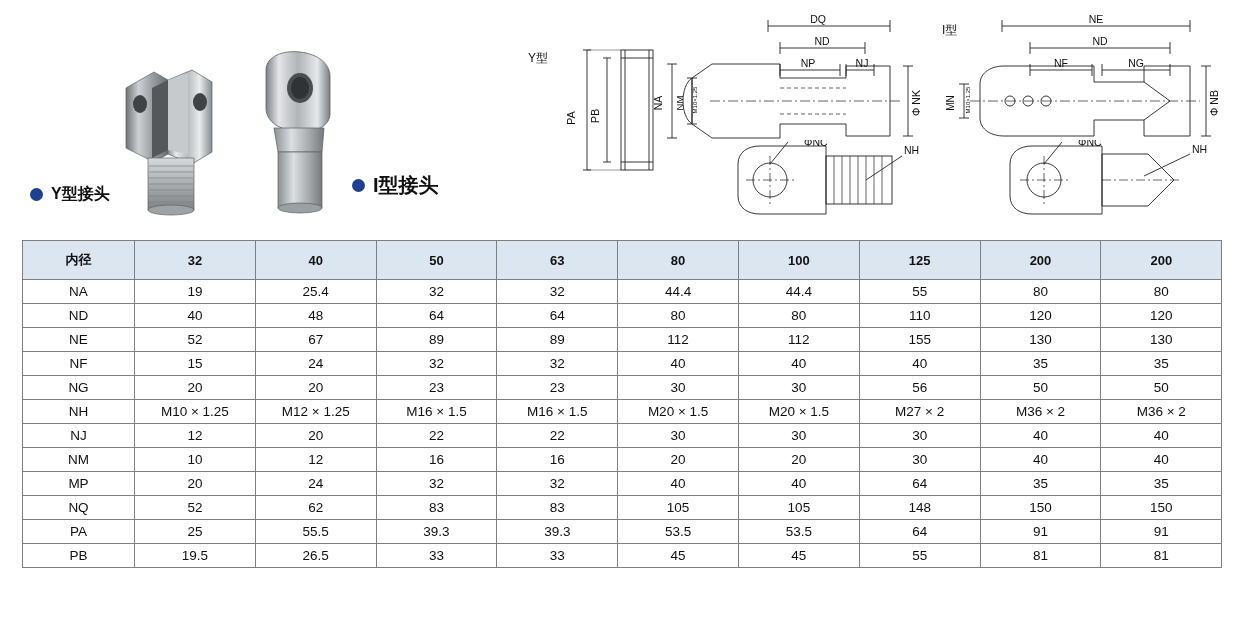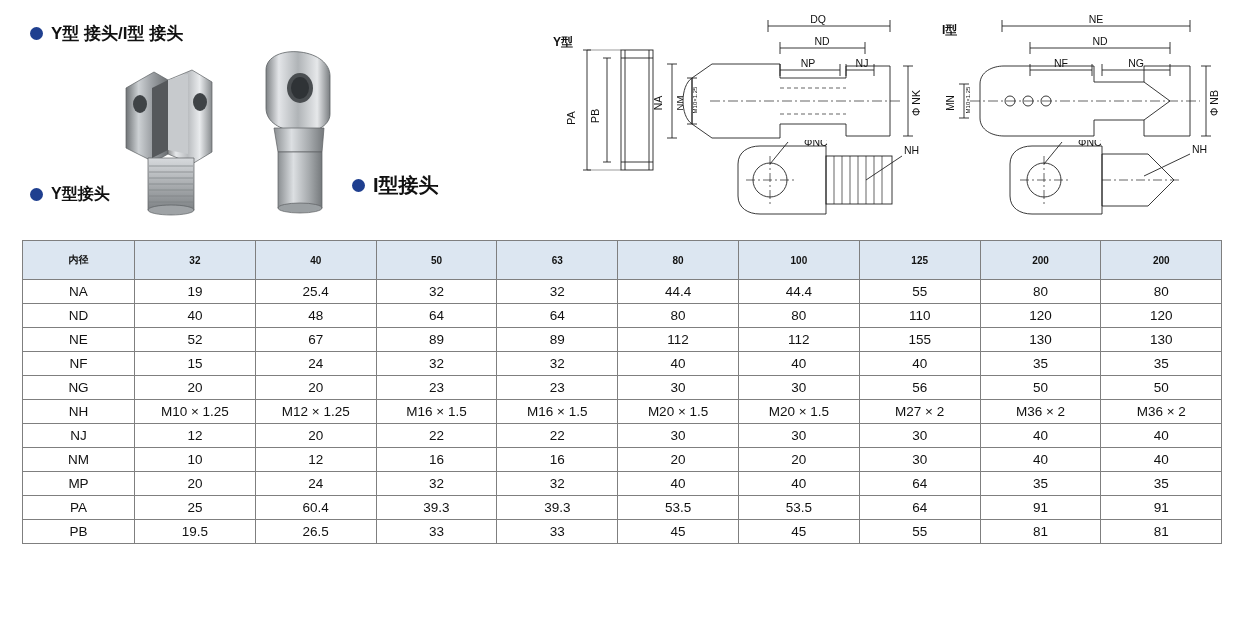--- a/index.html
+++ b/index.html
@@ -52,21 +52,20 @@
   .photo {
     position: absolute;
   }
   .photo svg { display: block; }
 
   
   .dwg-cap {
     position: absolute;
     font-size: 12px;
     color: #111;
-    font-weight: bold;
   }
 
   
   .table-wrap {
     position: absolute;
     left: 22px;
     top: 240px;
     width: 1200px;
   }
   table {
@@ -80,39 +79,35 @@
     text-align: center;
     height: 23px;
     padding: 0;
     font-weight: normal;
     color: #111;
   }
   thead th {
     background: #dce6f1;
     height: 38px;
     font-weight: bold;
-    font-size: 10px;
+    font-size: 13px;
   }
   tbody td:first-child {
     font-size: 13.5px;
   }
   col.c0 { width: 112px; }
   col.cx { width: 120.8px; }
 </style>
 </head>
 <body>
 
 <div class="page">
 
   <div class="top">
 
-    <div class="bullet-label" id="lbl-main">
-      <span class="dot"></span>
-      <span>Y型 接头/I型 接头</span>
-    </div>
 
     <div class="bullet-label" id="lbl-y">
       <span class="dot"></span>
       <span>Y型接头</span>
     </div>
 
     <div class="bullet-label" id="lbl-i">
       <span class="dot"></span>
       <span>I型接头</span>
     </div>
@@ -184,21 +179,21 @@
         <ellipse cx="48" cy="40" rx="13" ry="15" fill="#4a4e51"></ellipse>
         <ellipse cx="48" cy="40" rx="9" ry="11" fill="#2f3336"></ellipse>
 
         <path d="M22,80 L72,80 L70,104 L26,104 Z" fill="url(#ig2)" stroke="#5b5f62" stroke-width="0.7"></path>
 
         <path d="M26,104 L70,104 L70,160 L26,160 Z" fill="url(#ig2)" stroke="#5b5f62" stroke-width="0.7"></path>
         <ellipse cx="48" cy="160" rx="22" ry="5" fill="#9ba0a3" stroke="#5b5f62" stroke-width="0.7"></ellipse>
       </svg>
     </div>
 
-    <div class="dwg-cap" style="left:528px; top:34px;margin-left:25px;">Y型</div>
+    <div class="dwg-cap" style="left:528px; top:50px;">Y型</div>
     <div class="dwg-cap" style="left:942px; top:22px;">I型</div>
 
     <div class="photo" style="left:565px; top:26px;">
       <svg width="110" height="180" viewBox="0 0 110 180">
         <g stroke="#222" fill="none" stroke-width="0.9">
 
           <rect x="56" y="24" width="32" height="120"></rect>
           <line x1="56" y1="32" x2="88" y2="32"></line>
           <line x1="56" y1="136" x2="88" y2="136"></line>
           <line x1="60" y1="24" x2="60" y2="144"></line>
@@ -496,23 +491,35 @@
           <td>24</td>
           <td>32</td>
           <td>32</td>
           <td>40</td>
           <td>40</td>
           <td>64</td>
           <td>35</td>
           <td>35</td>
         </tr>
         <tr>
+          <td>NQ</td>
+          <td>52</td>
+          <td>62</td>
+          <td>83</td>
+          <td>83</td>
+          <td>105</td>
+          <td>105</td>
+          <td>148</td>
+          <td>150</td>
+          <td>150</td>
+        </tr>
+        <tr>
           <td>PA</td>
           <td>25</td>
-          <td>60.4</td>
+          <td>55.5</td>
           <td>39.3</td>
           <td>39.3</td>
           <td>53.5</td>
           <td>53.5</td>
           <td>64</td>
           <td>91</td>
           <td>91</td>
         </tr>
         <tr>
           <td>PB</td>

